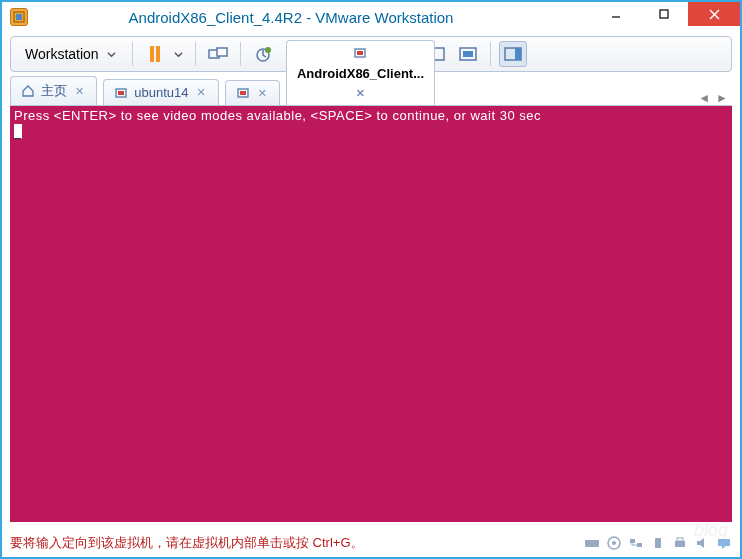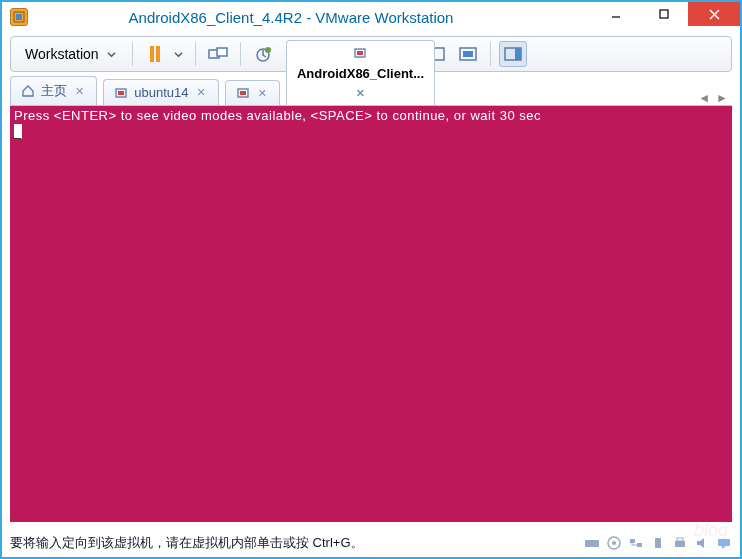--- a/index.html
+++ b/index.html
@@ -29,21 +29,21 @@
 .tab { display: flex; align-items: center; gap: 6px; padding: 5px 10px; font-size: 13px; background: linear-gradient(#fafcfe,#eaf0f7); border: 1px solid #b8c6d9; border-bottom: none; border-radius: 4px 4px 0 0; color: #3a5a8a; max-width: 200px; }
 .tab.active { background: #fff; font-weight: bold; color: #000; flex-direction: column; }
 .tab-close { color: #7a94b8; font-size: 11px; padding: 0 2px; }
 .tab-nav { margin-left: auto; display: flex; gap: 6px; padding-right: 4px; color: #888; font-size: 12px; }
 
 
 .console { margin: 0 8px; background: #be185d; color: #fff; font-family: "Courier New", monospace; font-size: 13px; height: 416px; padding: 2px 4px; white-space: pre; overflow: hidden; letter-spacing: 0.5px; }
 .cursor { background: #fff; color: #000; }
 
 
-.statusbar { position: absolute; bottom: 2px; left: 8px; right: 8px; height: 24px; display: flex; align-items: center; font-size: 13px; color: #0f172a; }
+.statusbar { position: absolute; bottom: 2px; left: 8px; right: 8px; height: 24px; display: flex; align-items: center; font-size: 13px; color: #b91c1c; }
 .status-icons { margin-left: auto; display: flex; gap: 6px; align-items: center; opacity: 0.7; }
 .status-icons svg { width: 16px; height: 14px; }
 
 .watermark { position: absolute; right: 12px; bottom: 16px; color: rgba(200,200,200,0.25); font-size: 18px; font-style: italic; pointer-events: none; }
 
 svg { display: block; }
 .chev { width: 9px; height: 9px; }
 </style>
 </head>
 <body>

